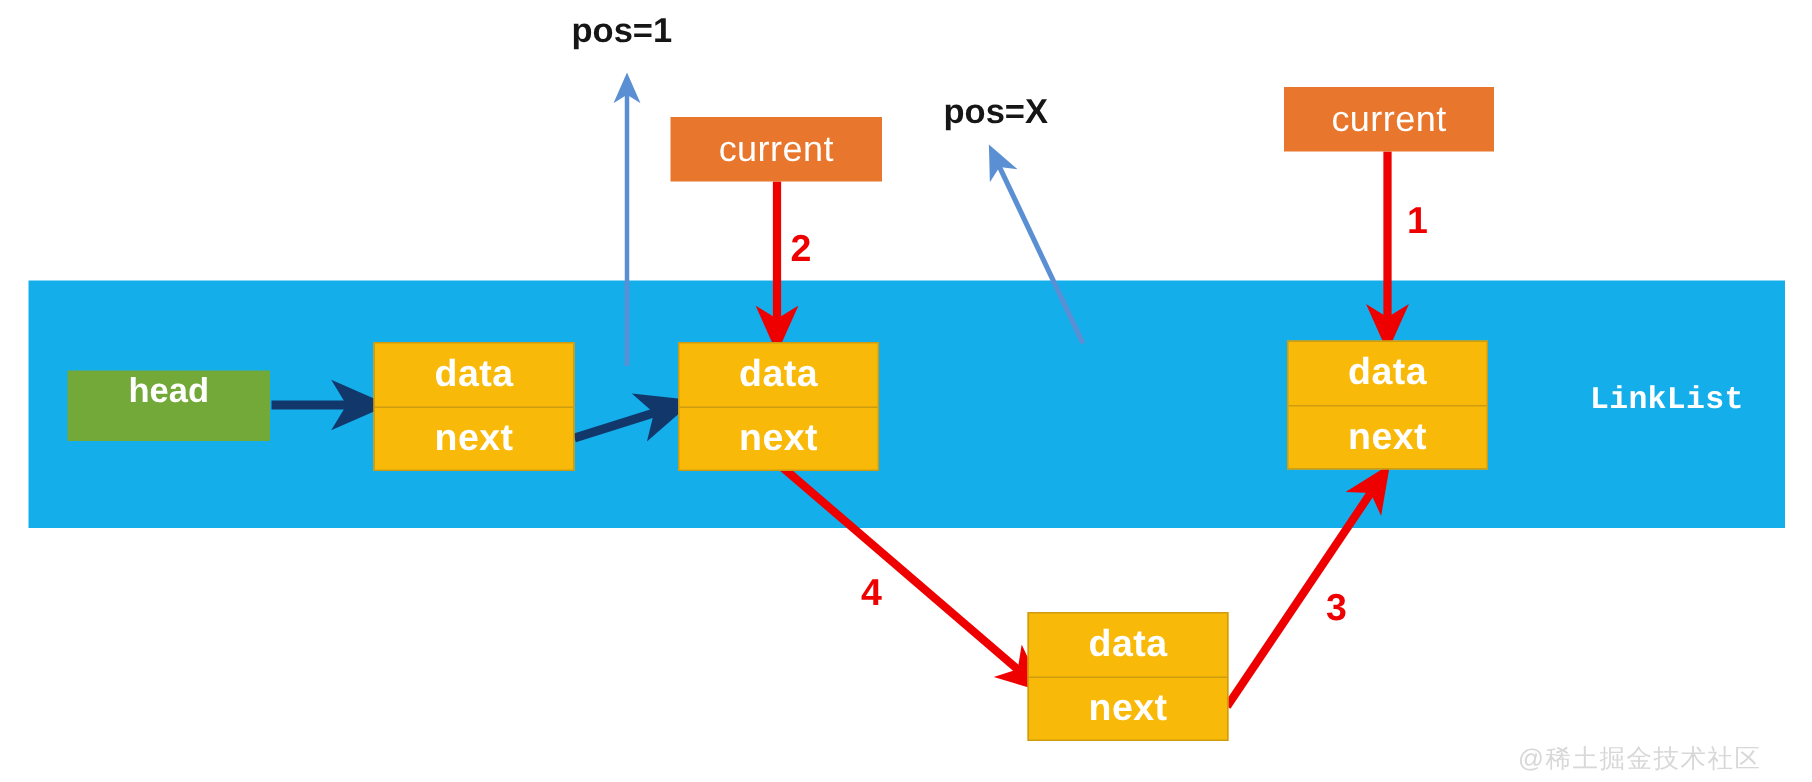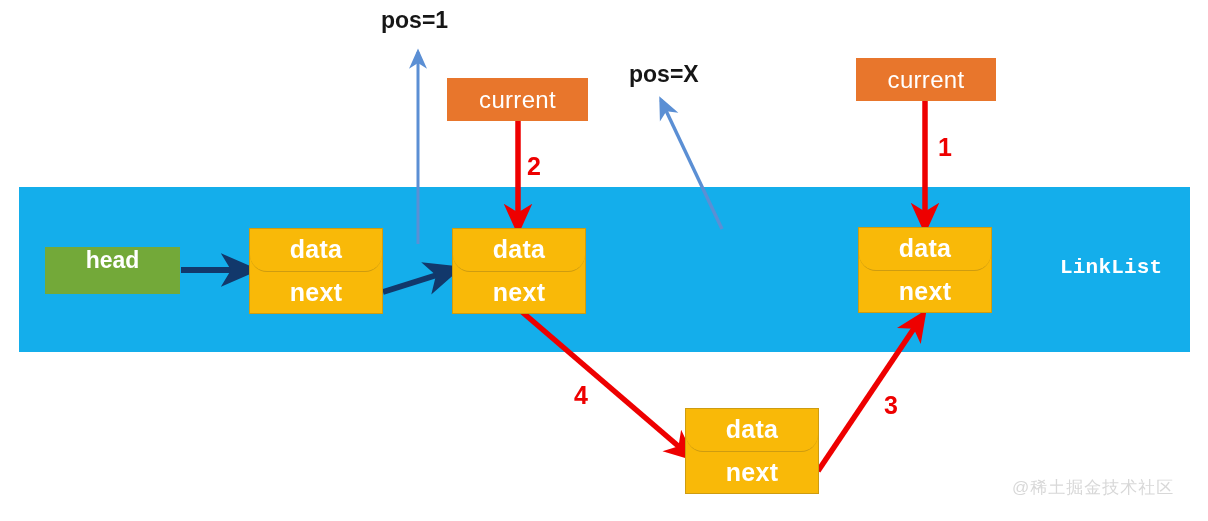--- a/index.html
+++ b/index.html
@@ -83,21 +83,20 @@
   }
   .node .cell {
     flex: 1 1 50%;
     display: flex;
     align-items: center;
     justify-content: center;
     color: #ffffff;
     font-size: 25px;
     font-weight: bold;
     letter-spacing: 0.3px;
-    border-radius: 17px;
   }
   .node .cell.top { border-bottom: 1px solid #CE9C10; }
 
   #node-1 { left: 249px; top: 228px; }
   #node-2 { left: 452px; top: 228px; }
   #node-3 { left: 858px; top: 227px; }
   #node-new { left: 685px; top: 408px; }
 
   .plain-label {
     position: absolute;
@@ -117,21 +116,21 @@
     font-weight: bold;
   }
   #step-1 { left: 938px; top: 133px; }
   #step-2 { left: 527px; top: 152px; }
   #step-3 { left: 884px; top: 391px; }
   #step-4 { left: 574px; top: 381px; }
 
   .watermark {
     position: absolute;
     left: 1012px;
-    top: 476px;
+    top: 494px;
     color: #D8D8D8;
     font-size: 17px;
     letter-spacing: 1px;
     white-space: nowrap;
   }
 </style>
 </head>
 <body>
 
 <div id="canvas">

